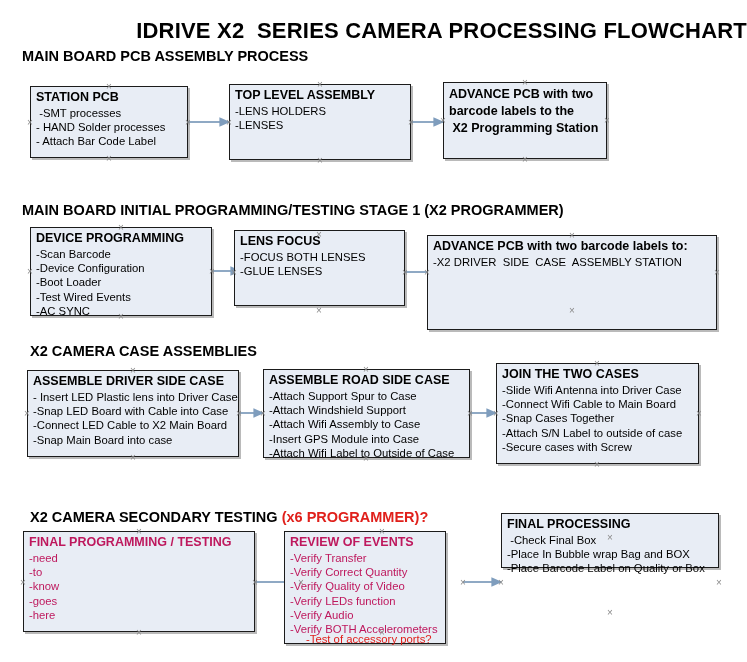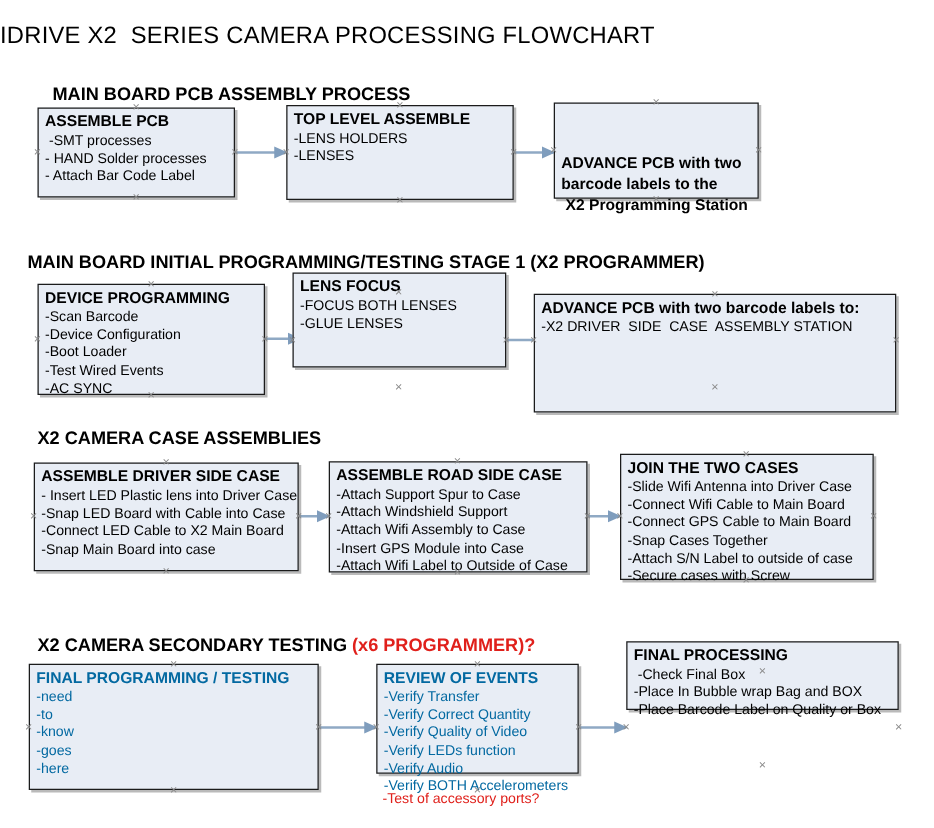--- a/index.html
+++ b/index.html
@@ -18,23 +18,23 @@
   #canvas {
     position: absolute;
     left: 0; top: 0;
     width: 747px;
     height: 662px;
   }
   .doc-title {
     position: absolute;
     left: 0; top: 18px;
     width: 747px;
-    text-align: left;
-    font-size: 19px;
-    font-weight: normal;
+    text-align: right;
+    font-size: 22px;
+    font-weight: bold;
     letter-spacing: 0.2px;
     white-space: pre;
   }
   .section-head {
     position: absolute;
     font-size: 14.5px;
     font-weight: bold;
     white-space: pre;
   }
   .section-head .accent {
@@ -60,25 +60,24 @@
     white-space: pre;
     margin-bottom: 1px;
   }
   .box-line {
     font-size: 11.3px;
     line-height: 14.2px;
     white-space: pre;
   }
   .box.red .box-title,
   .box.red .box-line {
-    color: #0369a1;
+    color: #be185d;
   }
   .box-title.multi {
     line-height: 17px;
-    margin-top: 36px;
   }
   
   .overflow-line {
     position: absolute;
     font-size: 11.3px;
     line-height: 14.2px;
     white-space: pre;
     color: #e0201b;
   }
   
@@ -105,21 +104,21 @@
     overflow: visible;
   }
 </style>
 </head>
 <body>
 
 <div id="canvas">
 
   <div class="doc-title">IDRIVE X2  SERIES CAMERA PROCESSING FLOWCHART</div>
 
-  <div class="section-head" style="left:22px; top:68px;margin-left:20px;"><span>MAIN BOARD PCB ASSEMBLY PROCESS</span></div>
+  <div class="section-head" style="left:22px; top:48px;"><span>MAIN BOARD PCB ASSEMBLY PROCESS</span></div>
 
   <div class="section-head" style="left:22px; top:202px;"><span>MAIN BOARD INITIAL PROGRAMMING/TESTING STAGE 1 (X2 PROGRAMMER)</span></div>
 
   <div class="section-head" style="left:30px; top:343px;"><span>X2 CAMERA CASE ASSEMBLIES</span></div>
 
   <div class="section-head" style="left:30px; top:489px;margin-top:20px;"><span>X2 CAMERA SECONDARY TESTING </span><span class="accent">(x6 PROGRAMMER)?</span></div>
 
   <svg class="arrow-svg">
     <defs>
       <marker id="ah" viewBox="0 0 10 10" refX="8" refY="5" markerWidth="6" markerHeight="6" orient="auto">
@@ -133,34 +132,34 @@
       <line x1="405" y1="272" x2="439" y2="272"></line>
       <line x1="239" y1="413" x2="263" y2="413"></line>
       <line x1="470" y1="413" x2="496" y2="413"></line>
       <line x1="255" y1="582" x2="301" y2="582"></line>
       <line x1="463" y1="582" x2="501" y2="582"></line>
     </g>
   </svg>
 
   <div class="box" style="left:30px; top:86px; width:158px; height:72px;">
     <div class="inner">
-      <div class="box-title">ASSEMBLE PCB</div>
+      <div class="box-title">STATION PCB</div>
       <div class="box-line"> -SMT processes</div>
       <div class="box-line">- HAND Solder processes</div>
       <div class="box-line">- Attach Bar Code Label</div>
     </div>
   </div>
   <div class="handle" style="left:109px; top:86px;"></div>
   <div class="handle" style="left:30px; top:122px;"></div>
   <div class="handle" style="left:188px; top:122px;"></div>
   <div class="handle" style="left:109px; top:158px;"></div>
 
   <div class="box" style="left:229px; top:84px; width:182px; height:76px;">
     <div class="inner">
-      <div class="box-title">TOP LEVEL ASSEMBLE</div>
+      <div class="box-title">TOP LEVEL ASSEMBLY</div>
       <div class="box-line">-LENS HOLDERS</div>
       <div class="box-line">-LENSES</div>
     </div>
   </div>
   <div class="handle" style="left:320px; top:84px;"></div>
   <div class="handle" style="left:229px; top:122px;"></div>
   <div class="handle" style="left:411px; top:122px;"></div>
   <div class="handle" style="left:320px; top:160px;"></div>
 
   <div class="box" style="left:443px; top:82px; width:164px; height:77px;">
@@ -183,21 +182,21 @@
       <div class="box-line">-Boot Loader</div>
       <div class="box-line">-Test Wired Events</div>
       <div class="box-line">-AC SYNC</div>
     </div>
   </div>
   <div class="handle" style="left:121px; top:227px;"></div>
   <div class="handle" style="left:30px; top:271px;"></div>
   <div class="handle" style="left:212px; top:271px;"></div>
   <div class="handle" style="left:121px; top:316px;"></div>
 
-  <div class="box" style="left:234px; top:218px; width:171px; height:76px;">
+  <div class="box" style="left:234px; top:230px; width:171px; height:76px;">
     <div class="inner">
       <div class="box-title">LENS FOCUS</div>
       <div class="box-line">-FOCUS BOTH LENSES</div>
       <div class="box-line">-GLUE LENSES</div>
     </div>
   </div>
   <div class="handle" style="left:319px; top:234px;"></div>
   <div class="handle" style="left:234px; top:272px;"></div>
   <div class="handle" style="left:405px; top:272px;"></div>
   <div class="handle" style="left:319px; top:310px;"></div>
@@ -240,21 +239,20 @@
   <div class="handle" style="left:366px; top:369px;"></div>
   <div class="handle" style="left:263px; top:413px;"></div>
   <div class="handle" style="left:470px; top:413px;"></div>
   <div class="handle" style="left:366px; top:458px;"></div>
 
   <div class="box" style="left:496px; top:363px; width:203px; height:101px;">
     <div class="inner">
       <div class="box-title">JOIN THE TWO CASES</div>
       <div class="box-line">-Slide Wifi Antenna into Driver Case</div>
       <div class="box-line">-Connect Wifi Cable to Main Board</div>
-      <div class="box-line">-Connect GPS Cable to Main Board</div>
       <div class="box-line">-Snap Cases Together</div>
       <div class="box-line">-Attach S/N Label to outside of case</div>
       <div class="box-line">-Secure cases with Screw</div>
     </div>
   </div>
   <div class="handle" style="left:597px; top:363px;"></div>
   <div class="handle" style="left:496px; top:413px;"></div>
   <div class="handle" style="left:699px; top:413px;"></div>
   <div class="handle" style="left:597px; top:464px;"></div>
 
@@ -266,21 +264,21 @@
       <div class="box-line">-know</div>
       <div class="box-line">-goes</div>
       <div class="box-line">-here</div>
     </div>
   </div>
   <div class="handle" style="left:139px; top:531px;"></div>
   <div class="handle" style="left:23px; top:582px;"></div>
   <div class="handle" style="left:255px; top:582px;"></div>
   <div class="handle" style="left:139px; top:632px;"></div>
 
-  <div class="box red" style="left:301px; top:531px; width:162px; height:88px;">
+  <div class="box red" style="left:284px; top:531px; width:162px; height:113px;">
     <div class="inner">
       <div class="box-title">REVIEW OF EVENTS</div>
       <div class="box-line">-Verify Transfer</div>
       <div class="box-line">-Verify Correct Quantity</div>
       <div class="box-line">-Verify Quality of Video</div>
       <div class="box-line">-Verify LEDs function</div>
       <div class="box-line">-Verify Audio</div>
       <div class="box-line">-Verify BOTH Accelerometers</div>
     </div>
   </div>

